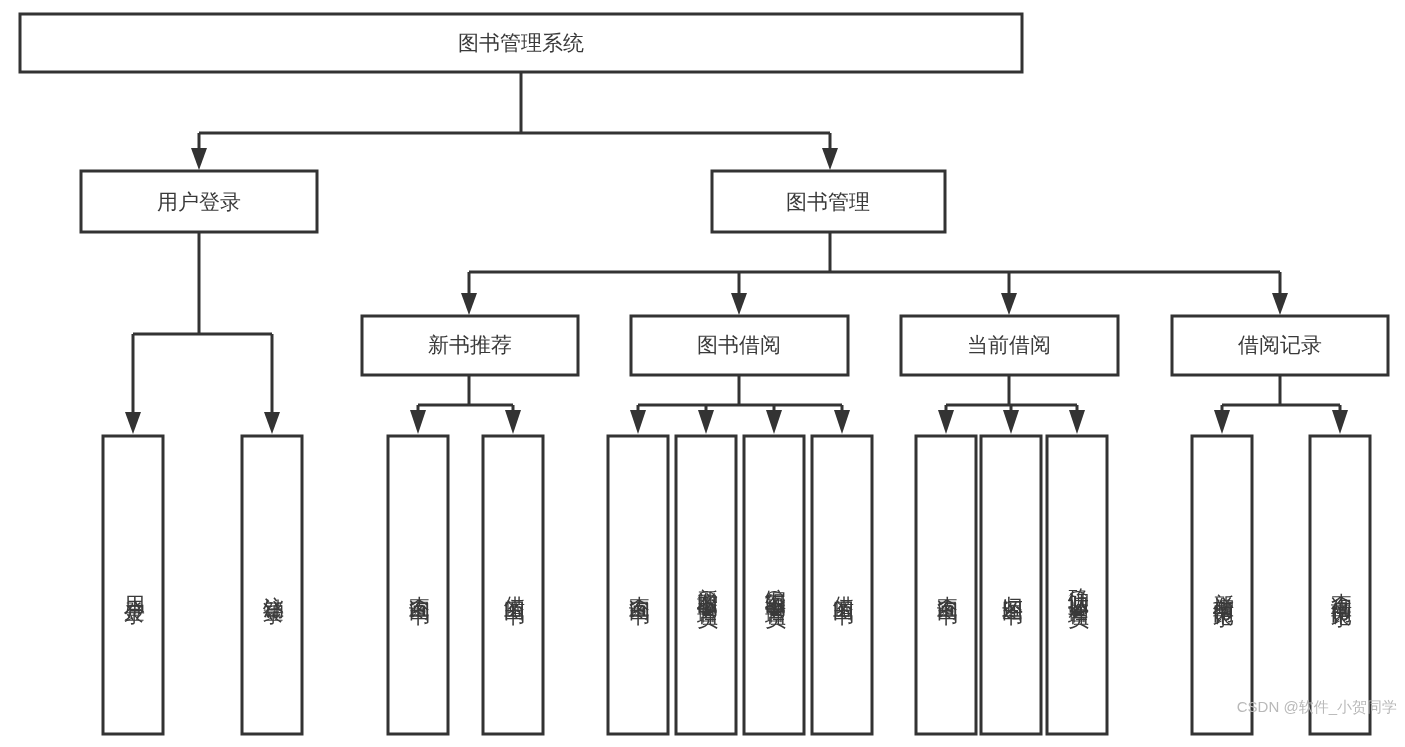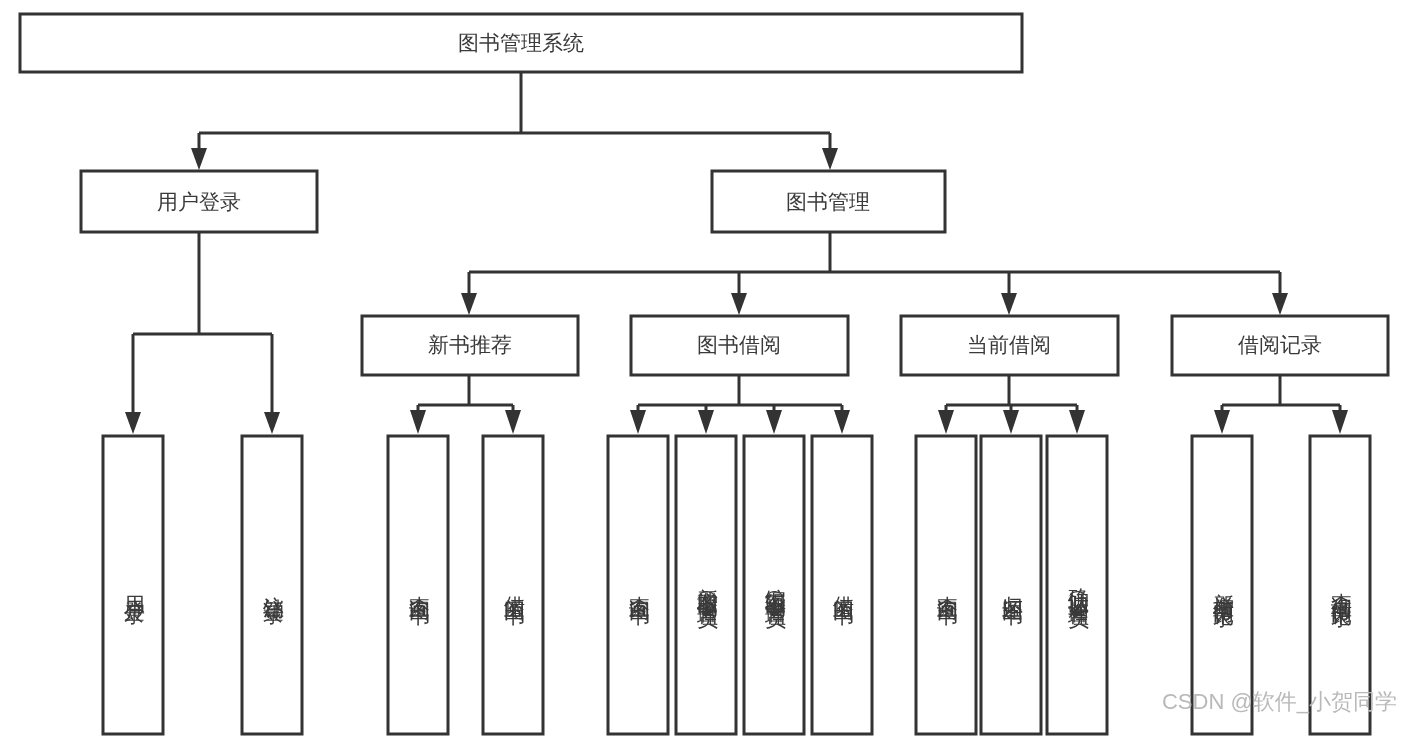--- a/index.html
+++ b/index.html
@@ -58,21 +58,21 @@
     dominant-baseline: middle;
     writing-mode: vertical-rl;
     text-orientation: upright;
     letter-spacing: 3px;
   }
   .watermark {
     position: absolute;
     right: 8px;
     bottom: 4px;
     font-family: "Liberation Sans", "DejaVu Sans", sans-serif;
-    font-size: 22px;
+    font-size: 15px;
     color: #b9b9b9;
     white-space: nowrap;
     user-select: none;
     margin-top: 32px;
   }
 </style>
 </head>
 <body>
 
 <div id="diagram-root">

